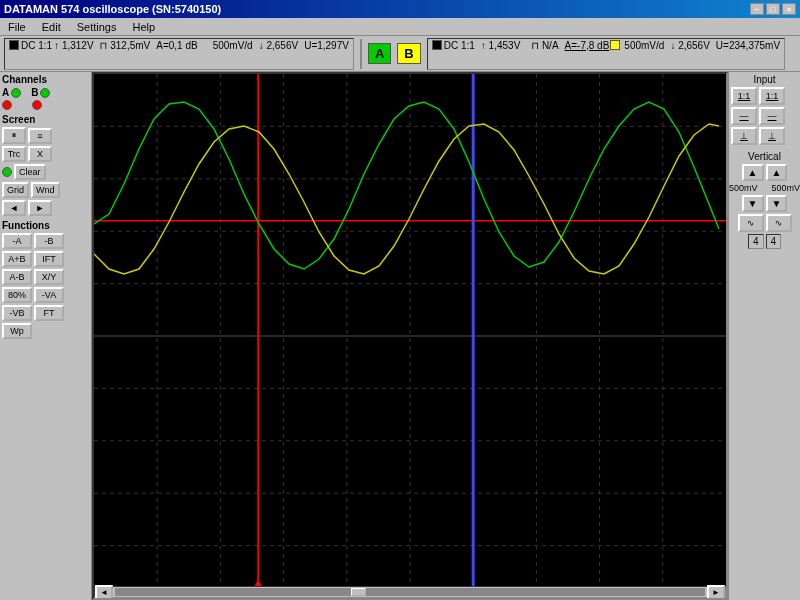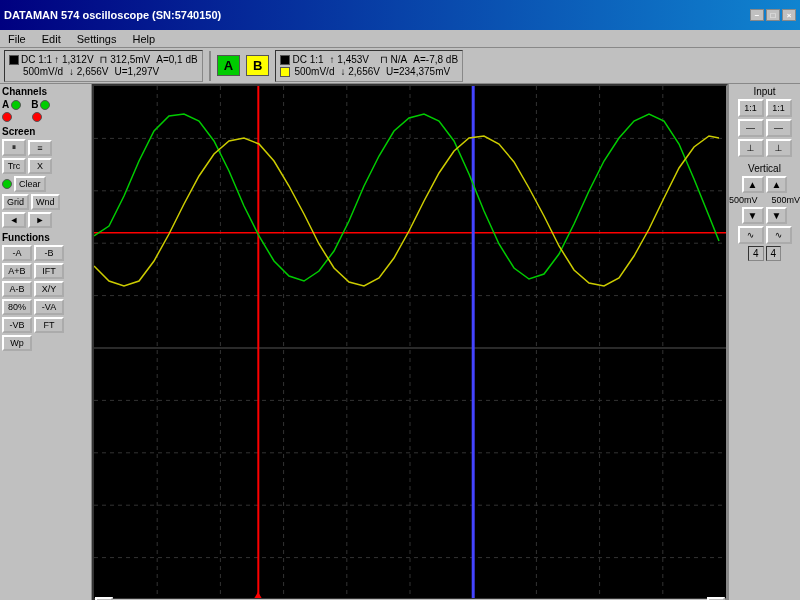--- a/index.html
+++ b/index.html
@@ -2,21 +2,21 @@
 <html><head>
   <meta charset="utf-8">
   <style>
     * { margin: 0; padding: 0; box-sizing: border-box; }
     body { width: 800px; height: 600px; background: #c0c0c0; font-family: 'Arial', sans-serif; font-size: 11px; overflow: hidden; }
 
     
     .titlebar {
       background: linear-gradient(to right, #000080, #1084d0);
       color: white;
-      height: 30px;
+      height: 18px;
       display: flex;
       align-items: center;
       justify-content: space-between;
       padding: 0 4px;
       font-size: 11px;
       font-weight: bold;
     }
     .titlebar-buttons { display: flex; gap: 2px; }
     .titlebar-btn {
       width: 14px; height: 12px;
@@ -45,21 +45,21 @@
       height: 36px;
       display: flex;
       align-items: center;
       padding: 2px 4px;
       border-bottom: 1px solid #888;
       gap: 4px;
       font-size: 10px;
     }
     .status-group {
       display: flex;
-      flex-direction: column;
+      flex-direction: row;
       align-items: flex-start;
       padding: 1px 4px;
       border: 1px inset #888;
       background: #c0c0c0;
       height: 32px;
       justify-content: center;
       gap: 1px;
     }
     .status-group .row { display: flex; align-items: center; gap: 2px; }
     .color-box-black { width: 10px; height: 10px; background: black; border: 1px solid #555; }
@@ -117,21 +117,21 @@
     
     .right-panel {
       width: 72px;
       background: #c0c0c0;
       border-left: 1px solid #888;
       padding: 2px;
       font-size: 10px;
     }
     .rp-section { margin-bottom: 6px; }
     .rp-title { font-size: 10px; font-weight: normal; text-align: center; margin-bottom: 2px; }
-    .rp-btn-row { display: flex; gap: 2px; justify-content: center; margin-bottom: 2px; }
+    .rp-btn-row { display: flex; gap: 2px; margin-bottom: 2px; text-decoration: underline; }
     .rp-btn {
       background: #c0c0c0;
       border: 2px outset #fff;
       font-size: 9px;
       padding: 2px 3px;
       cursor: pointer;
       min-width: 26px;
       text-align: center;
     }
     .nav-btn {
@@ -219,21 +219,21 @@
   <div style="background:yellow; padding:2px 6px; font-weight:bold; font-size:13px; border:1px solid #555; margin-left:2px;">
     <span>B</span>
   </div>
 
   <div class="status-group" style="margin-left:2px;">
     <div class="row">
       <div class="color-box-black"></div>
       <span>DC 1:1</span>
       <span style="margin-left:4px;">↑ 1,453V</span>
       <span style="margin-left:9px;">⊓ N/A</span>
-      <span style="margin-left:4px;">A=-7,8 dB</span>
+      <span style="margin-left:4px;text-decoration:underline;">A=-7,8 dB</span>
     </div>
     <div class="row">
       <div class="color-box-yellow" style="margin-right:2px;"></div>
       <span>500mV/d</span>
       <span style="margin-left:4px;">↓ 2,656V</span>
       <span style="margin-left:4px;">U=234,375mV</span>
     </div>
   </div>
 </div>
 

